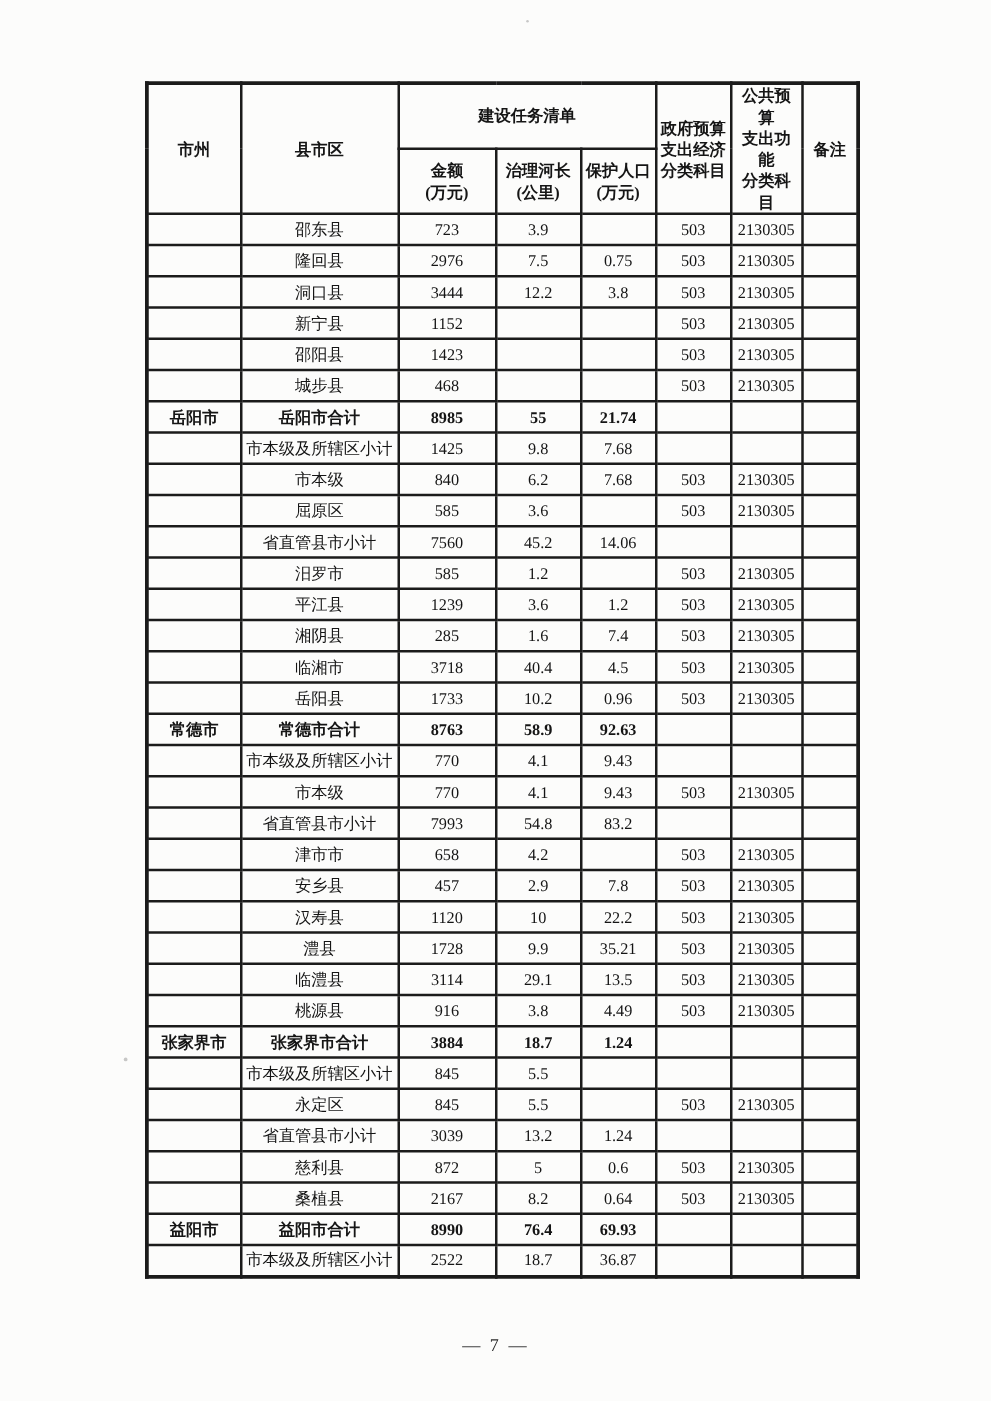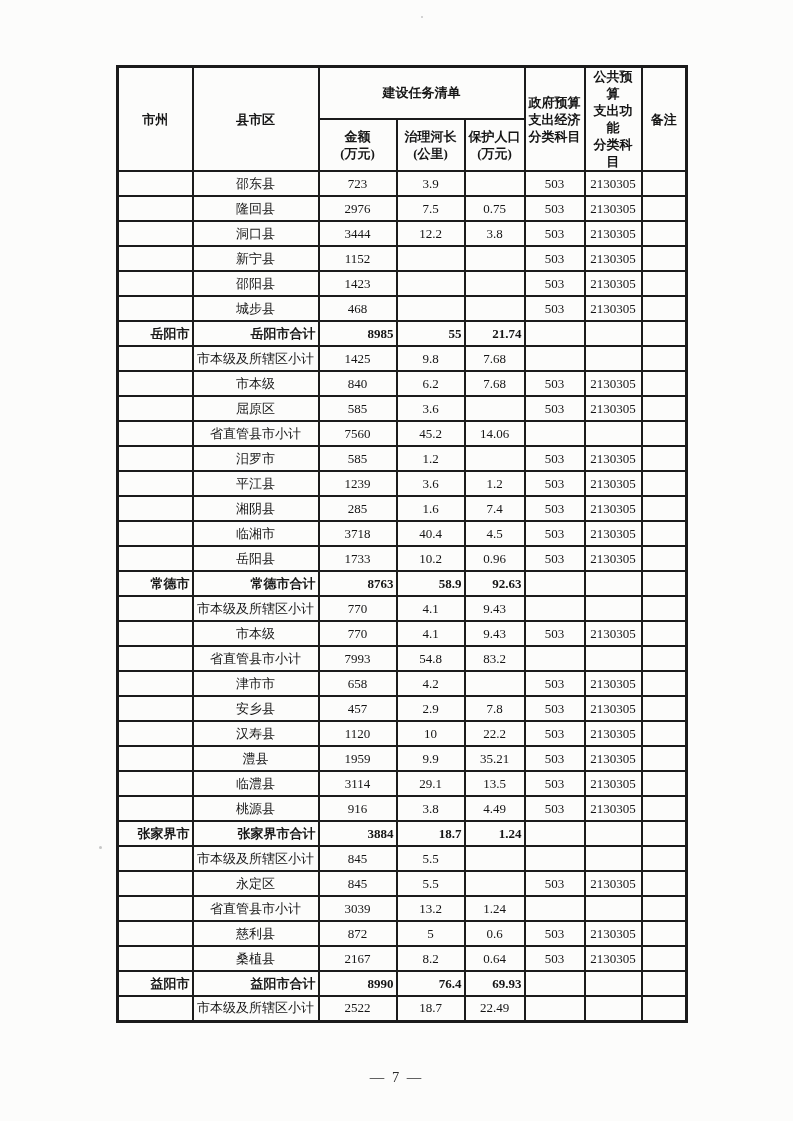--- a/index.html
+++ b/index.html
@@ -37,21 +37,21 @@
     line-height: 17px;
     white-space: pre-line;
   }
   thead tr { height: 40px; }
   tbody tr { height: 25px; }
   tbody td {
     font-size: 13px;
     font-weight: normal;
     white-space: nowrap;
   }
-  tbody tr.bold td { font-weight: bold; text-align: right; }
+  tbody tr.bold td { font-weight: bold; }
   .pageno {
     position: absolute;
     top: 1069px;
     left: 0;
     right: 0;
     text-align: center;
     font-size: 14.5px;
     letter-spacing: 2px;
     color: #2a2a2a;
   }
@@ -328,21 +328,21 @@
     <td>1120</td>
     <td>10</td>
     <td>22.2</td>
     <td>503</td>
     <td>2130305</td>
     <td></td>
   </tr>
         <tr>
     <td></td>
     <td>澧县</td>
-    <td>1959</td>
+    <td>1728</td>
     <td>9.9</td>
     <td>35.21</td>
     <td>503</td>
     <td>2130305</td>
     <td></td>
   </tr>
         <tr>
     <td></td>
     <td>临澧县</td>
     <td>3114</td>
@@ -430,21 +430,21 @@
     <td>69.93</td>
     <td></td>
     <td></td>
     <td></td>
   </tr>
         <tr>
     <td></td>
     <td>市本级及所辖区小计</td>
     <td>2522</td>
     <td>18.7</td>
-    <td>22.49</td>
+    <td>36.87</td>
     <td></td>
     <td></td>
     <td></td>
   </tr>
       </tbody>
   </table>
 
   <div class="pageno">— 7 —</div>
 
   <div class="speck speck-1"></div>

